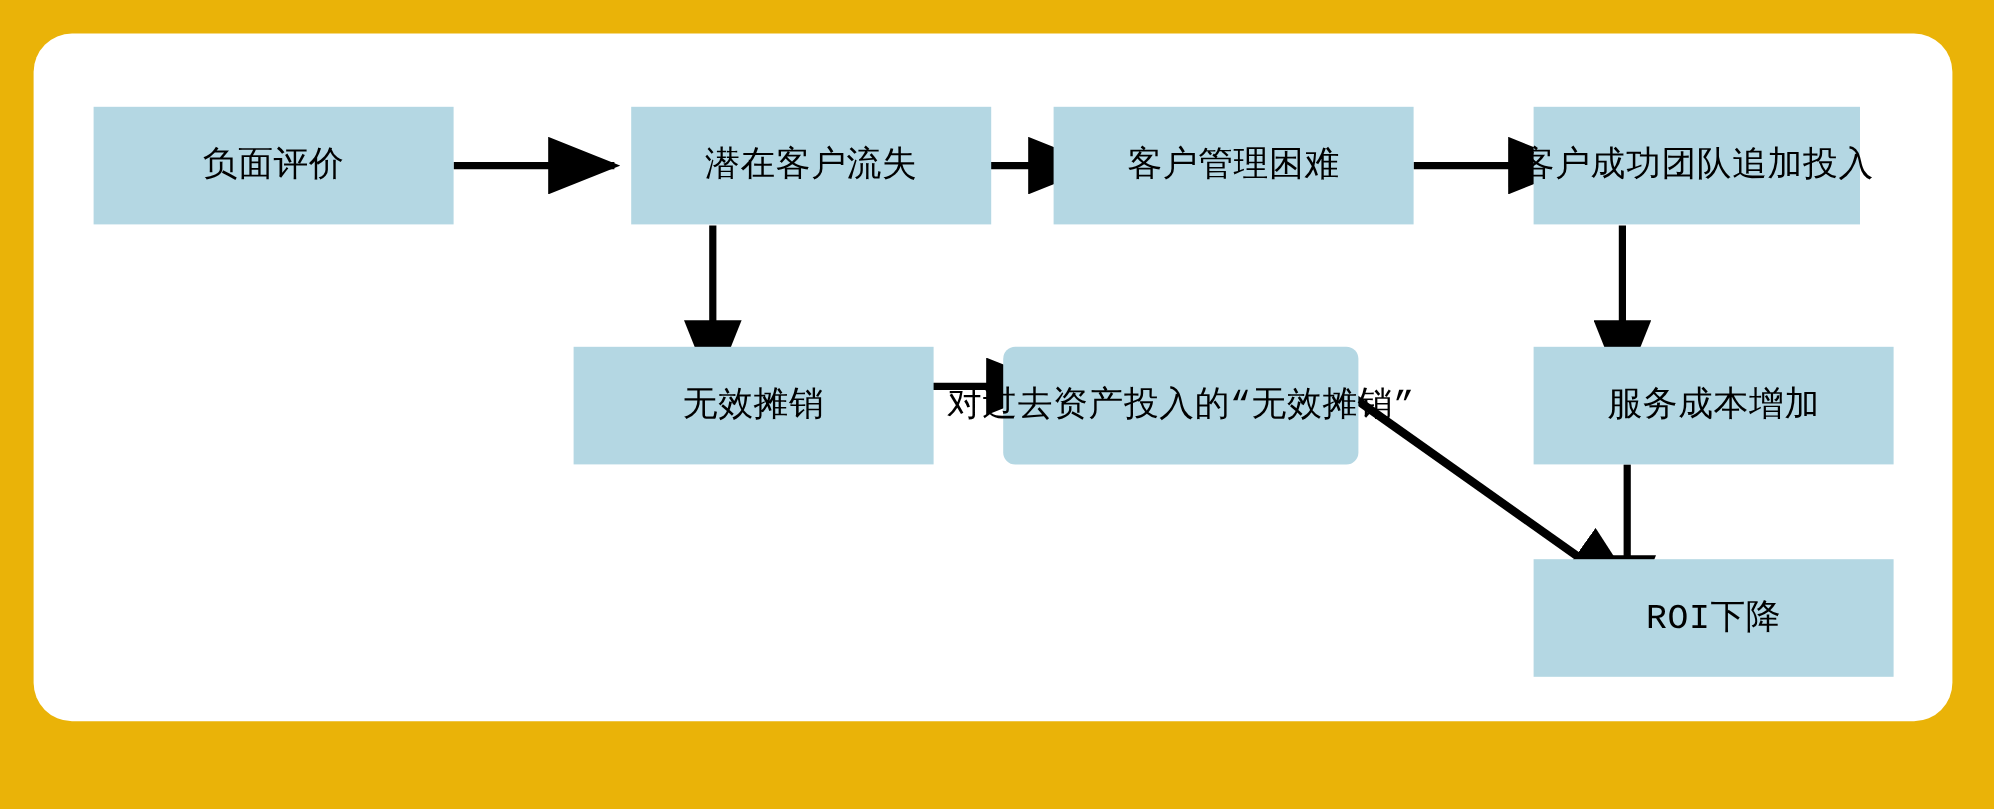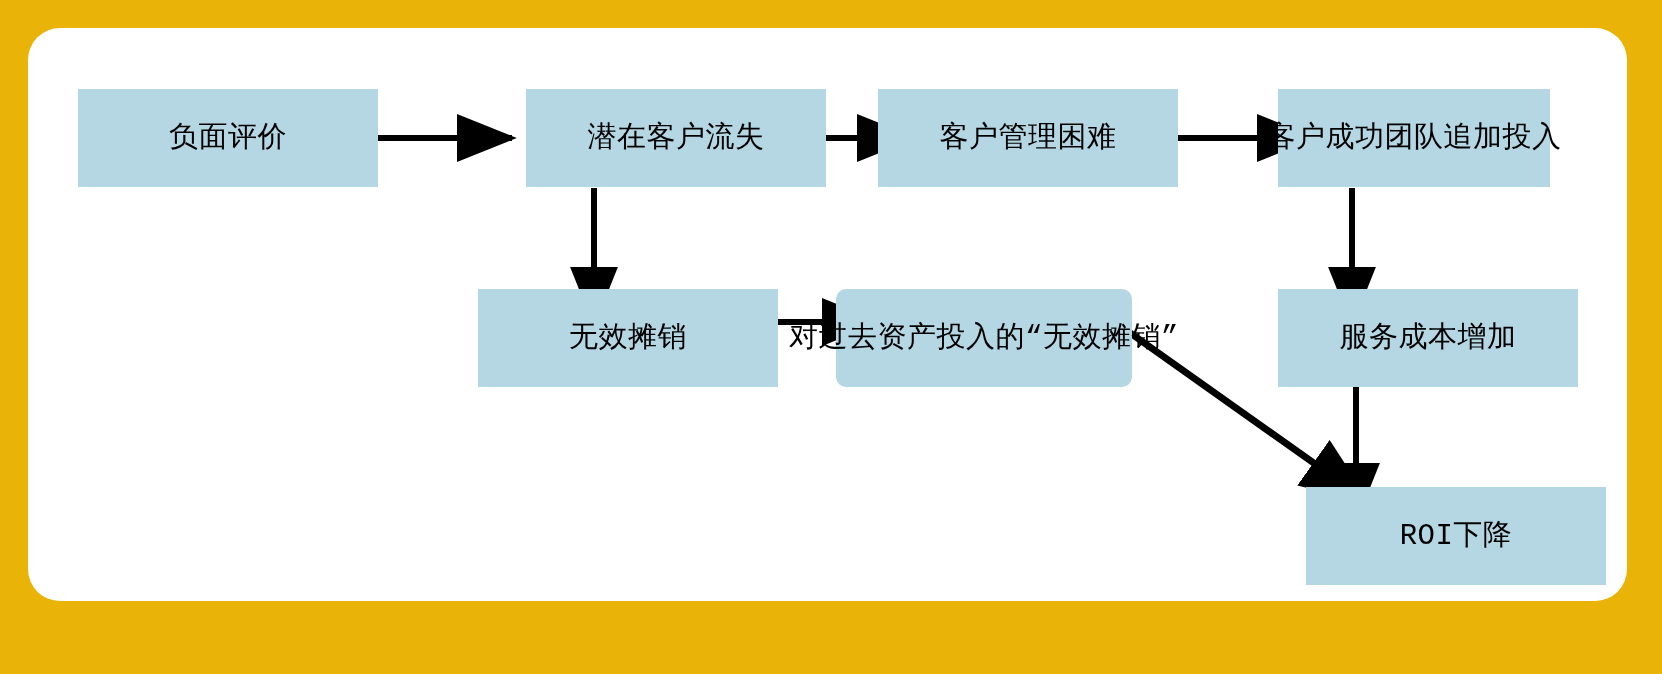--- a/index.html
+++ b/index.html
@@ -107,17 +107,17 @@
   </div>
 
   <div class="node overflow" style="left:836px;top:289px;width:296px;height:98px;border-radius:10px;">
     <span class="label">对过去资产投入的“无效摊销”</span>
   </div>
 
   <div class="node" style="left:1278px;top:289px;width:300px;height:98px;">
     <span class="label">服务成本增加</span>
   </div>
 
-  <div class="node" style="left:1278px;top:487px;width:300px;height:98px;margin-left:28px;">
+  <div class="node" style="left:1278px;top:466px;width:300px;height:98px;">
     <span class="label">ROI下降</span>
   </div>
 
 </div>
 
 </body></html>

